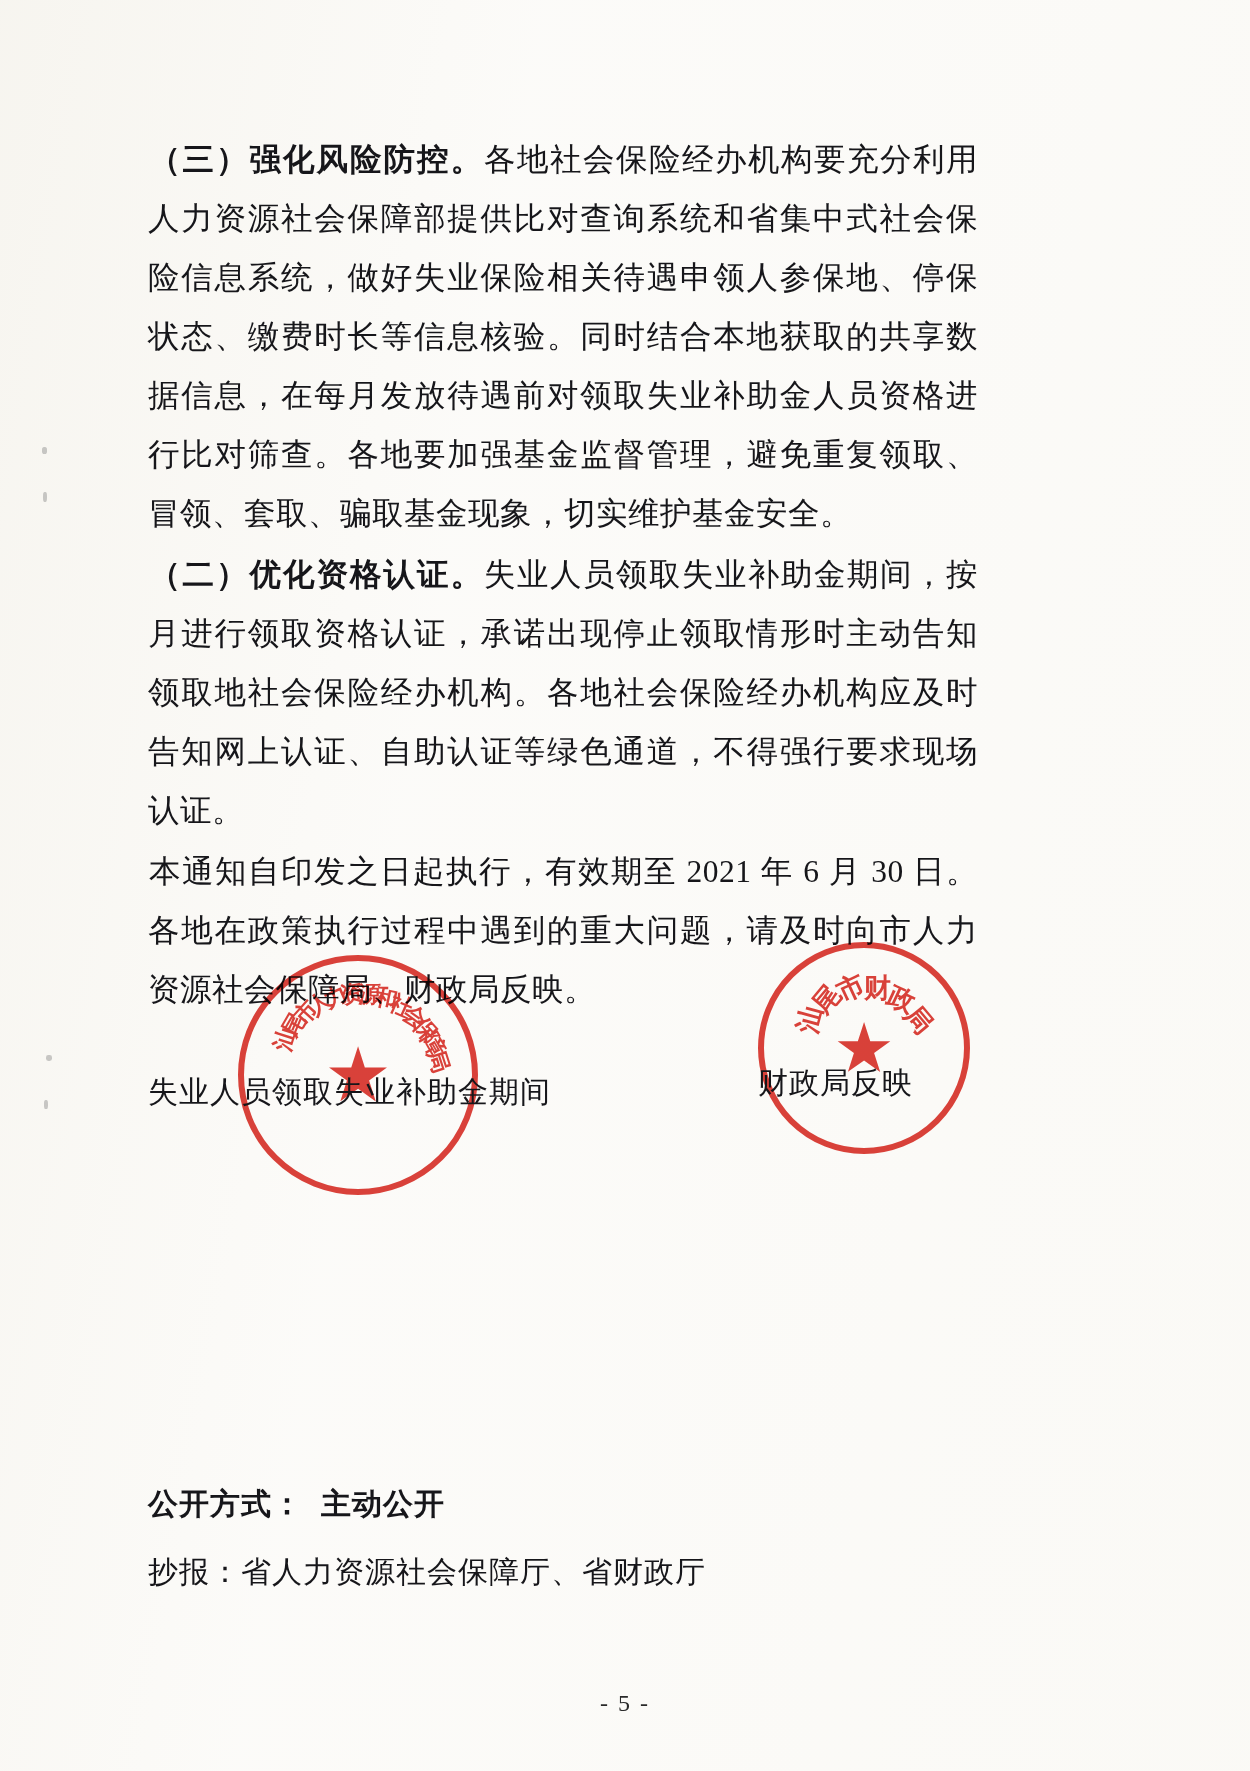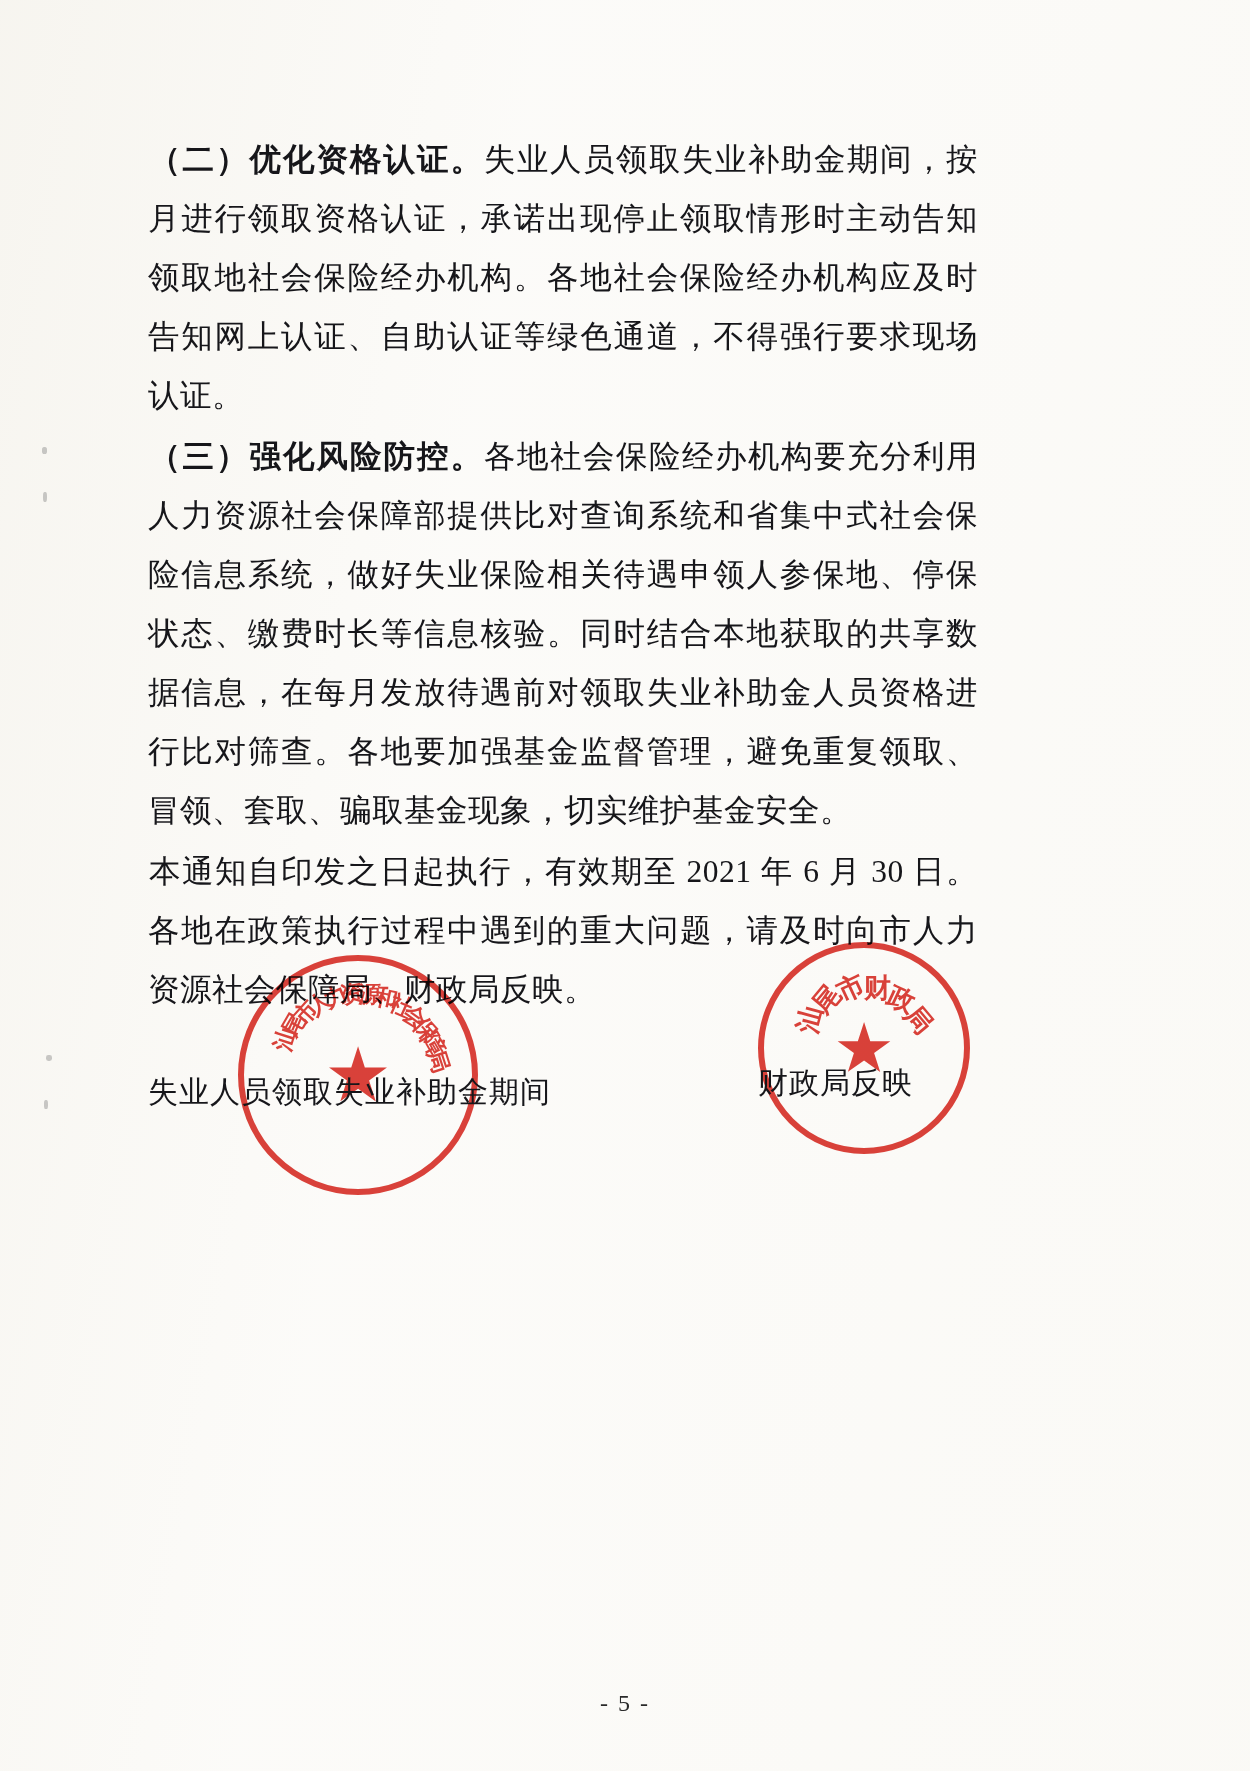--- a/index.html
+++ b/index.html
@@ -184,25 +184,25 @@
   <div class="paper-tint"></div>
 
   <div class="speck" style="left:42px; top:447px; width:5px; height:7px;"></div>
   <div class="speck" style="left:43px; top:492px; width:4px; height:10px;"></div>
   <div class="speck" style="left:46px; top:1055px; width:6px; height:6px;"></div>
   <div class="speck" style="left:44px; top:1100px; width:4px; height:9px;"></div>
 
   <div class="content">
 
     <p class="para">
+      <span class="indent">&nbsp;&nbsp;&nbsp;&nbsp;</span><span class="lead">（三）强化风险防控。</span><span>各地社会保险经办机构要充分利用人力资源社会保障部提供比对查询系统和省集中式社会保险信息系统，做好失业保险相关待遇申领人参保地、停保状态、缴费时长等信息核验。同时结合本地获取的共享数据信息，在每月发放待遇前对领取失业补助金人员资格进行比对筛查。各地要加强基金监督管理，避免重复领取、冒领、套取、骗取基金现象，切实维护基金安全。</span>
+    </p>
+
+    <p class="para">
       <span class="indent">&nbsp;&nbsp;&nbsp;&nbsp;</span><span class="lead">（二）优化资格认证。</span><span>失业人员领取失业补助金期间，按月进行领取资格认证，承诺出现停止领取情形时主动告知领取地社会保险经办机构。各地社会保险经办机构应及时告知网上认证、自助认证等绿色通道，不得强行要求现场认证。</span>
-    </p>
-
-    <p class="para">
-      <span class="indent">&nbsp;&nbsp;&nbsp;&nbsp;</span><span class="lead">（三）强化风险防控。</span><span>各地社会保险经办机构要充分利用人力资源社会保障部提供比对查询系统和省集中式社会保险信息系统，做好失业保险相关待遇申领人参保地、停保状态、缴费时长等信息核验。同时结合本地获取的共享数据信息，在每月发放待遇前对领取失业补助金人员资格进行比对筛查。各地要加强基金监督管理，避免重复领取、冒领、套取、骗取基金现象，切实维护基金安全。</span>
     </p>
 
     <p class="para">
       <span class="indent">&nbsp;&nbsp;&nbsp;&nbsp;</span><span>本通知自印发之日起执行，有效期至 2021 年 6 月 30 日。各地在政策执行过程中遇到的重大问题，请及时向市人力资源社会保障局、财政局反映。</span>
     </p>
 
   </div>
 
   <div class="sign-area">
 
@@ -237,15 +237,23 @@
       <div class="star">★</div>
     </div>
 
     <div class="sign-left">失业人员领取失业补助金期间</div>
 
     <div class="sign-right">
       <div>财政局反映</div>
     </div>
   </div>
 
+  <div class="footer-meta">
+    <div class="row">
+      <span class="label">公开方式：</span><span style="display:inline-block;width:18px;"></span><span class="value">主动公开</span>
+    </div>
+    <div class="row normal">
+      <span class="label">抄报：</span><span class="value">省人力资源社会保障厅、省财政厅</span>
+    </div>
+  </div>
 
   <div class="page-number">- 5 -</div>
 </div>
 
 </body></html>

